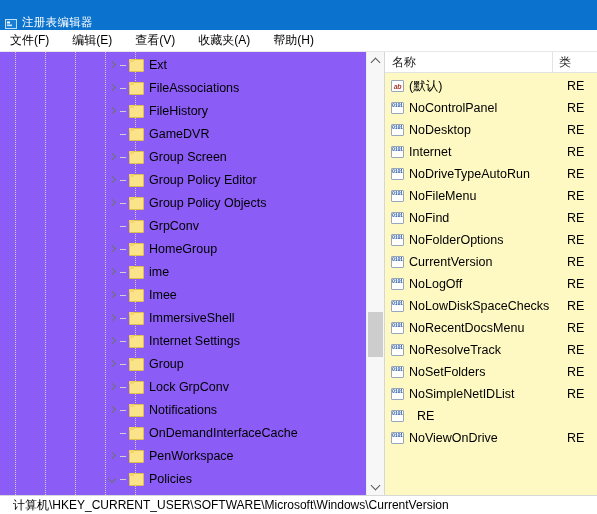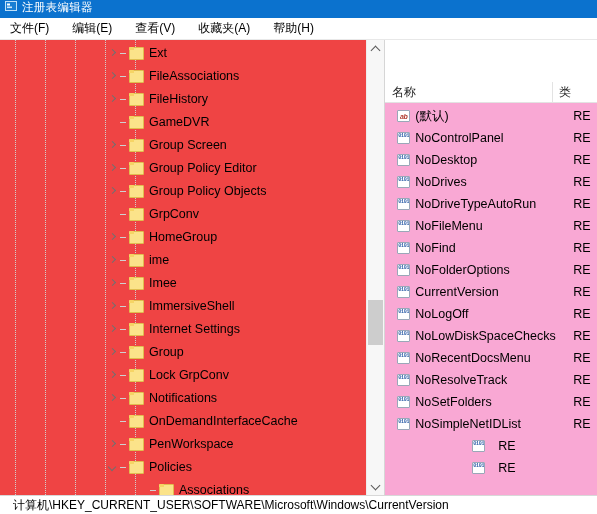--- a/index.html
+++ b/index.html
@@ -6,21 +6,21 @@
   body{
     width:597px;height:514px;overflow:hidden;
     font-family:"Liberation Sans","DejaVu Sans",sans-serif;
     font-size:12px;color:#000;background:#fff;
     -webkit-font-smoothing:antialiased;
   }
   .window{width:597px;height:514px;display:flex;flex-direction:column;position:relative;}
 
   
   .titlebar{
-    height:18px;background:#0b72ce;display:flex;align-items:flex-start;
+    height:30px;background:#0b72ce;display:flex;align-items:flex-end;
     padding-left:5px;flex:0 0 auto;position:relative;
   }
   .title-icon{
     width:12px;height:12px;margin-right:5px;position:relative;flex:0 0 auto;
     display:block;
   }
   .title-text{color:#ffffff;font-size:11.5px;letter-spacing:.3px;white-space:nowrap;}
 
   
   .menubar{
@@ -30,21 +30,21 @@
   .menu-item{
     font-size:12px;color:#000;margin-right:19px;white-space:nowrap;cursor:default;padding:6px 2px;
   }
 
   
   .content{flex:1 1 auto;display:flex;min-height:0;background:#fff;}
 
   
   .tree-panel{
     width:384px;flex:0 0 auto;position:relative;overflow:hidden;
-    background:#ef4444;border-right:1px solid #d6d6d6;
+    background:#8b5cf6;border-right:1px solid #d6d6d6;
   }
   .tree-scrollarea{
     position:absolute;left:0;top:0;right:18px;bottom:0;overflow:hidden;
   }
   .tree-list{position:relative;padding-top:2px;}
   .tree-row{
     height:23px;display:flex;align-items:center;position:relative;white-space:nowrap;cursor:default;
   }
   .tree-row .lbl{font-size:12.5px;color:#000;line-height:23px;}
   .chev{
@@ -97,31 +97,31 @@
     display:block;width:6px;height:6px;border-left:1.4px solid #5a5a5a;
     border-top:1.4px solid #5a5a5a;
   }
   .vscroll .arrow.up i{transform:rotate(45deg);margin-top:3px;}
   .vscroll .arrow.down i{transform:rotate(-135deg);margin-bottom:3px;}
   .vscroll .thumb{
     position:absolute;left:1px;width:15px;background:#cdcdcd;border-radius:0;
   }
 
   
-  .list-panel{flex:1 1 auto;position:relative;overflow:hidden;background:#f9a8d4;margin-top:42px;}
+  .list-panel{flex:1 1 auto;position:relative;overflow:hidden;background:#fef9c3;}
   .list-header{
     height:20px;display:flex;align-items:center;background:#ffffff;
     border-bottom:1px solid #e3e3e3;
   }
   .col-name{width:168px;flex:0 0 auto;padding-left:7px;font-size:12px;color:#222;
     border-right:1px solid #e3e3e3;height:20px;line-height:20px;box-sizing:border-box;}
   .col-type{flex:1 1 auto;padding-left:6px;font-size:12px;color:#222;
     height:20px;line-height:20px;overflow:hidden;white-space:nowrap;}
   .list-rows{position:relative;padding-top:2px;}
-  .list-row{height:22px;display:flex;align-items:center;white-space:nowrap;cursor:default;justify-content:center;}
+  .list-row{height:22px;display:flex;align-items:center;white-space:nowrap;cursor:default;}
   .val-icon{width:20px;height:22px;flex:0 0 auto;position:relative;margin-left:4px;}
   .val-icon .box{
     position:absolute;left:2px;top:5px;width:13px;height:12px;background:#fff;
     border:1px solid #9aa7b8;box-sizing:border-box;border-radius:1px;
     font-size:5px;line-height:5px;color:#2f5fa8;font-family:"Liberation Mono","DejaVu Sans Mono",monospace;
     text-align:center;overflow:hidden;font-weight:bold;letter-spacing:-0.3px;
     padding-top:1px;
   }
   .val-icon.str .box{color:#b03a2e;font-family:"Liberation Sans",sans-serif;
     font-size:7px;line-height:11px;padding-top:0;font-style:italic;}
@@ -348,21 +348,21 @@
             <span class="val-icon">
               <span class="box">010101</span>
             </span>
             <span class="nm">NoDesktop</span>
             <span class="tp">RE</span>
           </div>
           <div class="list-row">
             <span class="val-icon">
               <span class="box">010101</span>
             </span>
-            <span class="nm">NoDrives</span>
+            <span class="nm">Internet</span>
             <span class="tp">RE</span>
           </div>
           <div class="list-row">
             <span class="val-icon">
               <span class="box">010101</span>
             </span>
             <span class="nm">NoDriveTypeAutoRun</span>
             <span class="tp">RE</span>
           </div>
           <div class="list-row">
@@ -438,20 +438,21 @@
           <div class="list-row">
             <span class="val-icon">
               <span class="box">010101</span>
             </span>
             <span class="tp">RE</span>
           </div>
           <div class="list-row">
             <span class="val-icon">
               <span class="box">010101</span>
             </span>
+            <span class="nm">NoViewOnDrive</span>
             <span class="tp">RE</span>
           </div>
         </div>
     </div>
 
   </div>
 
   <div class="statusbar">
     <span>计算机\HKEY_CURRENT_USER\SOFTWARE\Microsoft\Windows\CurrentVersion</span>
   </div>

